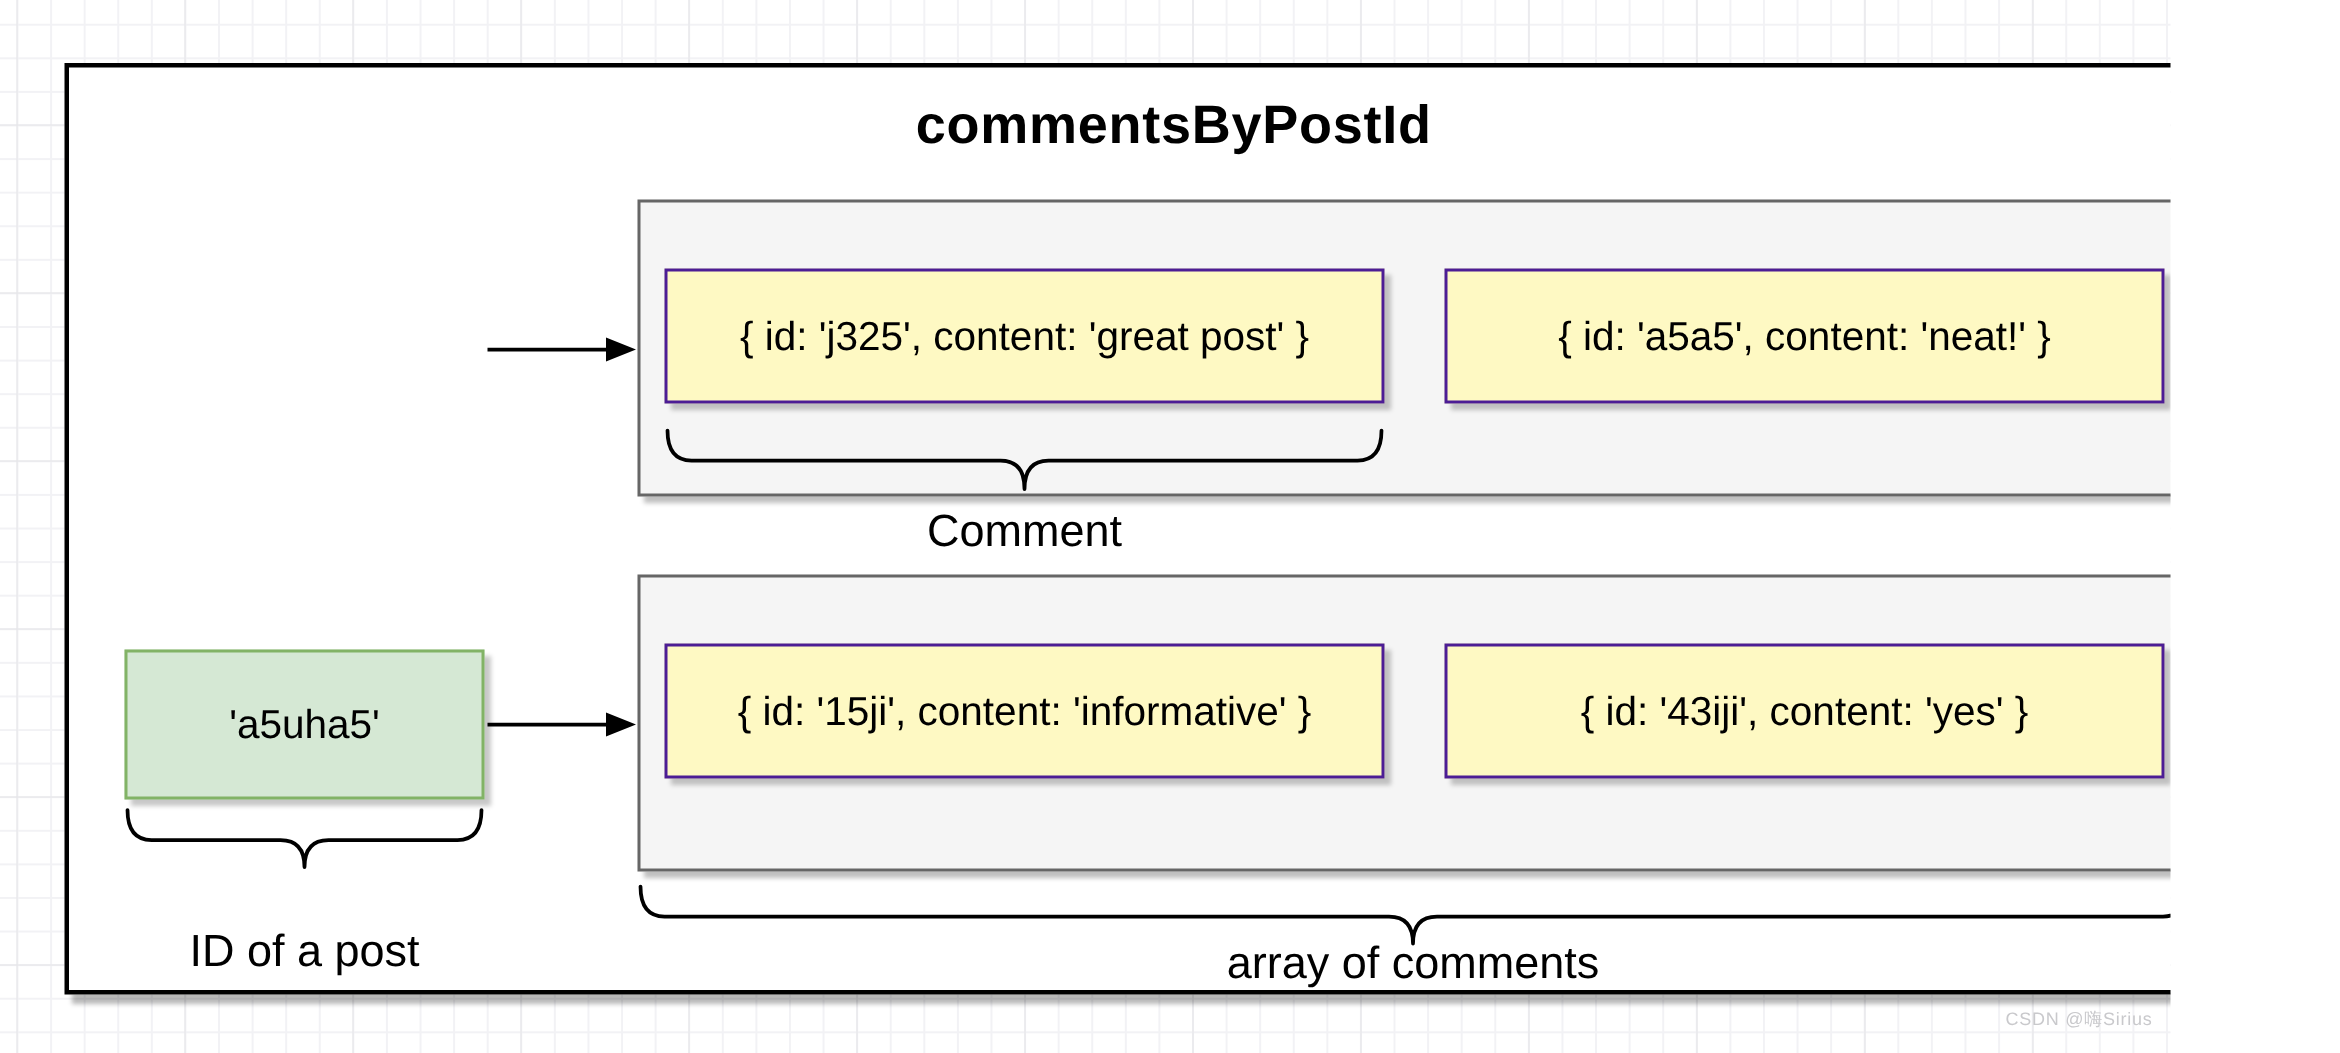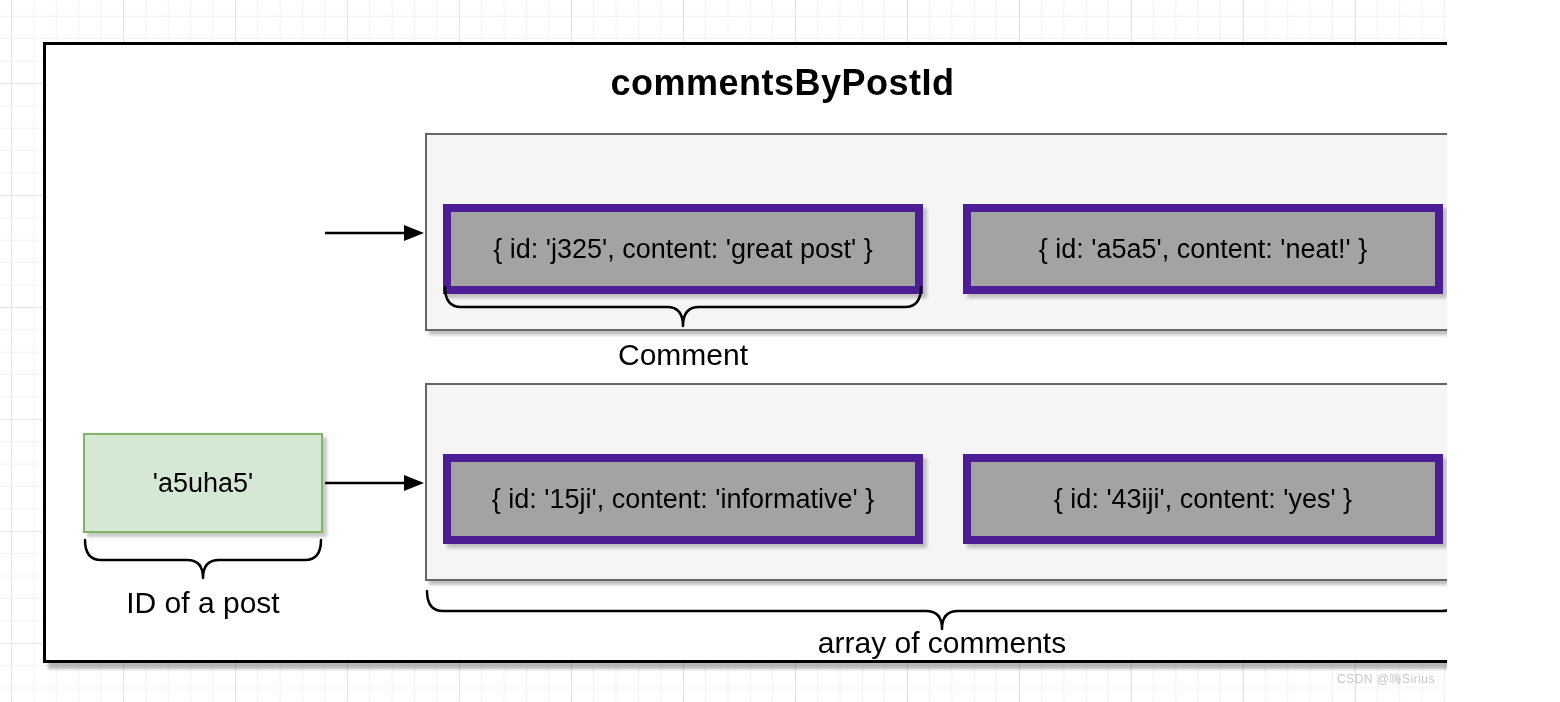--- a/index.html
+++ b/index.html
@@ -38,38 +38,38 @@
   .key-box.row2 { top:433px; }
   .container {
     position:absolute; left:425px; width:1039px; height:198px;
     box-sizing:border-box;
     background:#f5f5f5; border:2px solid #666666;
     box-shadow:4px 4px 3px rgba(0,0,0,0.25);
   }
   .container.row1 { top:133px; }
   .container.row2 { top:383px;padding-left:16px; }
   .comment-box {
-    position:absolute; top:69px; width:480px; height:90px;
+    position:absolute; top:44px; width:480px; height:90px;
     box-sizing:border-box;
-    background:#a3a3a3; border:8px solid #4c1d95;
+    background:#fef9c3; border:2px solid #4c1d95;
     box-shadow:4px 4px 3px rgba(0,0,0,0.22);
     display:flex; align-items:center; justify-content:center;
     font-size:27px; white-space:nowrap;
   }
   .comment-box.first  { left:16px; }
   .comment-box.second { left:536px; }
   .overlay {
     position:absolute; left:0; top:0; width:1560px; height:702px;
     pointer-events:none;
   }
   .anno {
     position:absolute; text-align:center; font-size:30px; white-space:nowrap;
   }
   .anno.comment   { left:533px; top:338px; width:300px; }
-  .anno.post-id   { left:53px;  top:586px; width:300px;text-align:center; }
+  .anno.post-id   { left:53px;  top:618px; width:300px;text-align:center; }
   .anno.array     { left:792px; top:626px; width:300px; }
   .watermark {
     position:absolute; right:12px; top:671px;
     font-size:12px; color:#c9c9cc; letter-spacing:0.5px;
   }
 </style>
 </head>
 <body>
 
 <div class="page">

